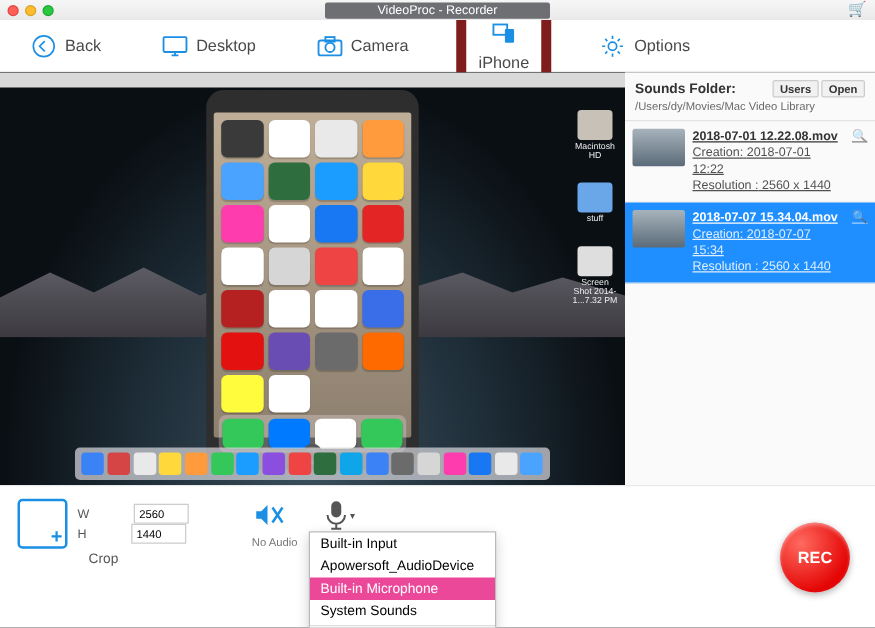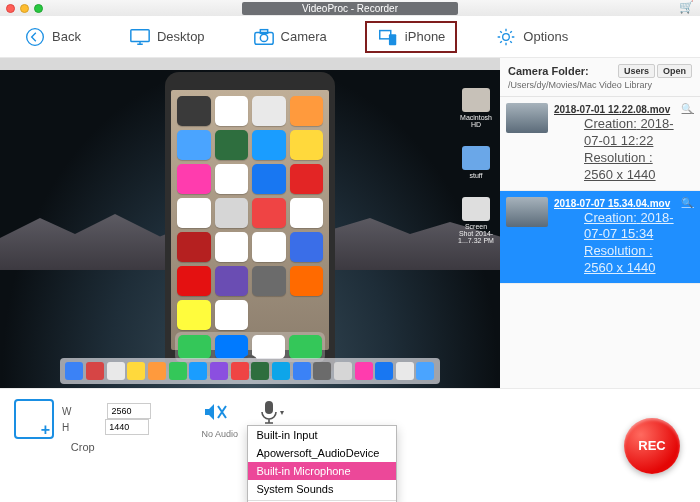--- a/index.html
+++ b/index.html
@@ -5,27 +5,27 @@
   * { margin: 0; padding: 0; box-sizing: border-box; font-family: -apple-system, "Helvetica Neue", Arial, sans-serif; }
   body { width: 700px; height: 502px; background: #fff; position: relative; overflow: hidden; }
 
   
   .titlebar { height: 16px; background: linear-gradient(#f6f6f6,#e9e9e9); display:flex; align-items:center; position:relative; }
   .traffic { display:flex; gap:5px; padding-left:6px; }
   .dot { width:9px; height:9px; border-radius:50%; }
   .dot.red{background:#ff5f57;border:1px solid #e04540;}
   .dot.yellow{background:#febc2e;border:1px solid #d8a027;}
   .dot.green{background:#28c840;border:1px solid #20a533;}
-  .title-center { position:absolute; left:0; right:0; text-align:center; font-size:10px; color:#fff; background:#6d6f73; width:216px; margin:0 auto; padding:1px 0; border-radius:2px; }
+  .title-center { position:absolute; left:0; right:0; text-align:center; font-size:10px; color:#fff; background:#6d6f73; width:180px; margin:0 auto; padding:1px 0; border-radius:2px; }
   .cart { position:absolute; right:6px; top:0; font-size:12px; color:#e27c34; }
 
   
   .toolbar { height:42px; display:flex; align-items:center; gap:28px; padding:0 14px; border-bottom:1px solid #e9e9e9; }
   .tbtn { display:flex; align-items:center; gap:6px; font-size:13px; color:#4a4a4a; cursor:pointer; padding:4px 10px; }
-  .tbtn.highlighted { border:2px solid #7f1d1d; }
+  .tbtn.highlighted { border:8px solid #7f1d1d;flex-direction:column; }
   .ico { width:22px; height:20px; display:flex; align-items:center; justify-content:center; }
   .ico svg { width:22px; height:20px; }
   .blue-stroke { stroke:#1a8fe3; fill:none; stroke-width:1.6; }
   .blue-fill { fill:#1a8fe3; }
 
   
   .main { display:flex; height:330px; background:#333; }
   .preview { flex:1; background:linear-gradient(#000,#000); position:relative; overflow:hidden; }
   .lake { position:absolute; inset:0; background:
       radial-gradient(ellipse at 50% 95%, #3a4f5c 0%, #1e2d38 40%, #0a0f13 70%),
@@ -56,21 +56,21 @@
   .right { width:200px; background:#fafafa; color:#333; font-size:10px; display:flex; flex-direction:column; }
   .folder-head { padding:6px 8px 2px; font-weight:bold; font-size:11px; display:flex; align-items:center; }
   .folder-btns { margin-left:auto; display:flex; gap:2px;}
   .fbtn { font-size:9px; padding:1px 5px; background:#f1f1f1; border:1px solid #ccc; border-radius:2px; cursor:pointer;}
   .folder-path { padding:0 8px 6px; color:#6a6a6a; font-size:9px; border-bottom:1px solid #e4e4e4;}
   .file-item { display:flex; gap:6px; padding:6px; border-bottom:1px solid #eee; align-items:flex-start; cursor:pointer;text-decoration:underline;}
   .file-item.selected { background:#1f8fff; color:#fff; }
   .thumb { width:42px; height:30px; background:#888; border-radius:2px; flex:0 0 auto; background:linear-gradient(#a7b3bc,#5b6b79);}
   .file-meta { flex:1; line-height:1.3; }
   .file-meta .fname { font-weight:bold; font-size:10px;}
-  .file-meta .fsub { font-size:13px; opacity:.85;margin-left:30px;}
+  .file-meta .fsub { font-size:10px; opacity:.85;}
   .mag { font-size:10px; opacity:.6; }
 
   
   .bottom { position:absolute; left:0; right:0; bottom:0; height:114px; background:#fff; border-top:1px solid #eaeaea; padding:10px 14px; display:flex; align-items:flex-start; gap:20px;}
   .crop-group { display:flex; align-items:center; gap:8px;}
   .crop-ico { width:40px; height:40px; border:2px solid #1a8fe3; border-radius:4px; position:relative;}
   .crop-ico::after{content:"+"; position:absolute; right:2px; bottom:-2px; color:#1a8fe3; font-weight:bold;}
   .dim { font-size:10px; color:#555; }
   .dim .row{display:flex; align-items:center; gap:4px;}
   .dim input { width:44px; height:16px; font-size:9px; border:1px solid #ccc; padding:0 3px;margin-left:32px;}
@@ -220,21 +220,21 @@
         <div class="dapp" style="background:#d6d6d6"></div>
         <div class="dapp" style="background:#ff3cae"></div>
       <div class="dapp" style="background:#1877f2"></div>
         <div class="dapp" style="background:#e9e9e9"></div>
         <div class="dapp" style="background:#4aa4ff"></div>
     </div>
   </div>
 
   <div class="right">
     <div class="folder-head">
-      <span>Camera Folder:</span>
+      <span>Sounds Folder:</span>
       <div class="folder-btns">
         <div class="fbtn">Users</div>
         <div class="fbtn">Open</div>
       </div>
     </div>
     <div class="folder-path">/Users/dy/Movies/Mac Video Library</div>
 
     <div class="file-item">
       <div class="thumb"></div>
       <div class="file-meta">

